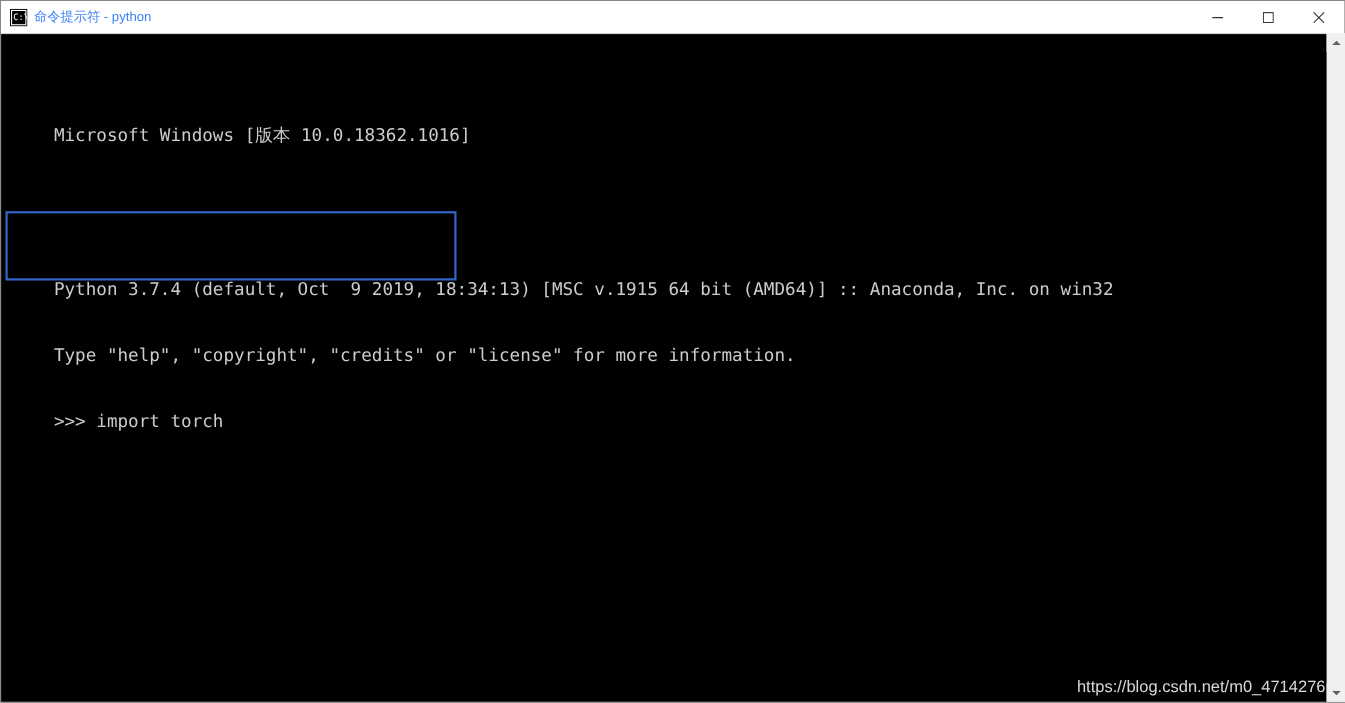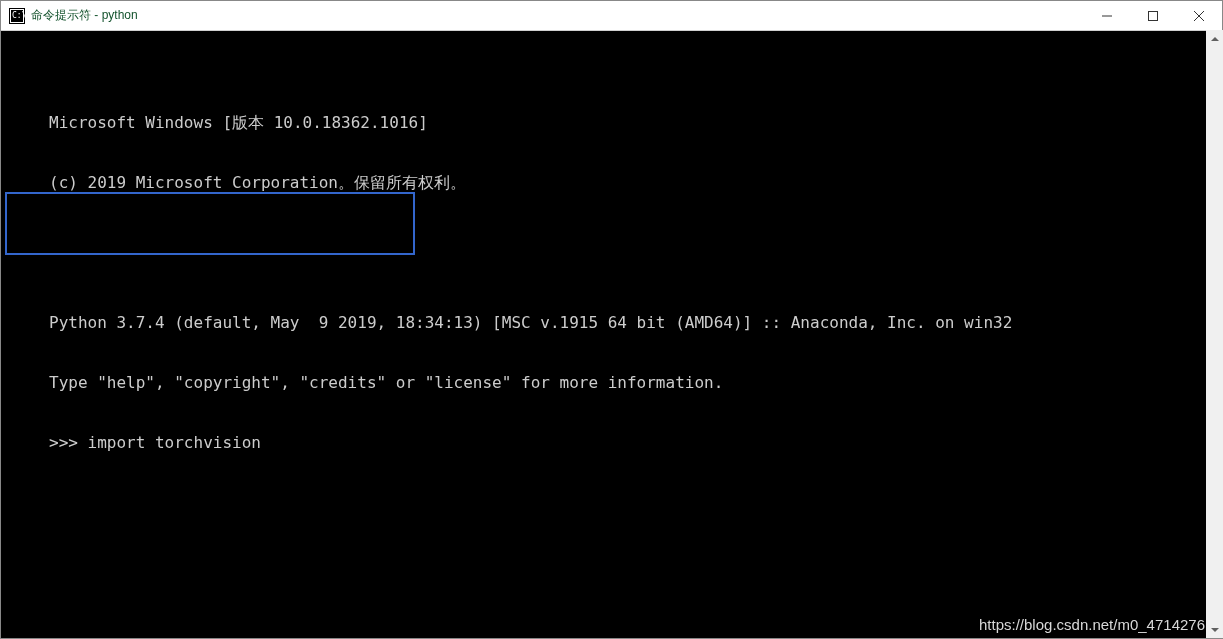--- a/index.html
+++ b/index.html
@@ -36,21 +36,21 @@
     .titlebar-icon {
       width: 16px;
       height: 16px;
       margin-right: 6px;
       display: inline-flex;
       align-items: center;
       justify-content: center;
     }
     .titlebar-title {
       flex: 1;
-      color: #14532d;
+      color: #3b82f6;
     }
     .window-controls {
       display: flex;
       height: 100%;
     }
     .win-btn {
       width: 46px;
       height: 100%;
       display: flex;
       align-items: center;
@@ -147,26 +147,25 @@
             <line x1="0" y1="0" x2="10" y2="10" stroke="#333" stroke-width="1"></line>
             <line x1="10" y1="0" x2="0" y2="10" stroke="#333" stroke-width="1"></line>
           </svg>
       </div>
     </div>
   </div>
 
   <div class="terminal-area">
     <div class="terminal-content">
       <span class="term-line">Microsoft Windows [版本 10.0.18362.1016]</span>
-      <span class="term-line">(c) 2019 Microsoft Corporation。保留所有权利。</span>
       <span class="term-line"></span>
       <span class="term-line"></span>
-      <span class="term-line">Python 3.7.4 (default, May  9 2019, 18:34:13) [MSC v.1915 64 bit (AMD64)] :: Anaconda, Inc. on win32</span>
+      <span class="term-line">Python 3.7.4 (default, Oct  9 2019, 18:34:13) [MSC v.1915 64 bit (AMD64)] :: Anaconda, Inc. on win32</span>
       <span class="term-line">Type "help", "copyright", "credits" or "license" for more information.</span>
-      <span class="term-line">&gt;&gt;&gt; import torchvision</span>
+      <span class="term-line">&gt;&gt;&gt; import torch</span>
       
       
       
     </div>
     <div class="highlight-box"></div>
   </div>
 
   <div class="scrollbar">
     <div class="scroll-up">
       <svg width="8" height="4" viewBox="0 0 8 4">

